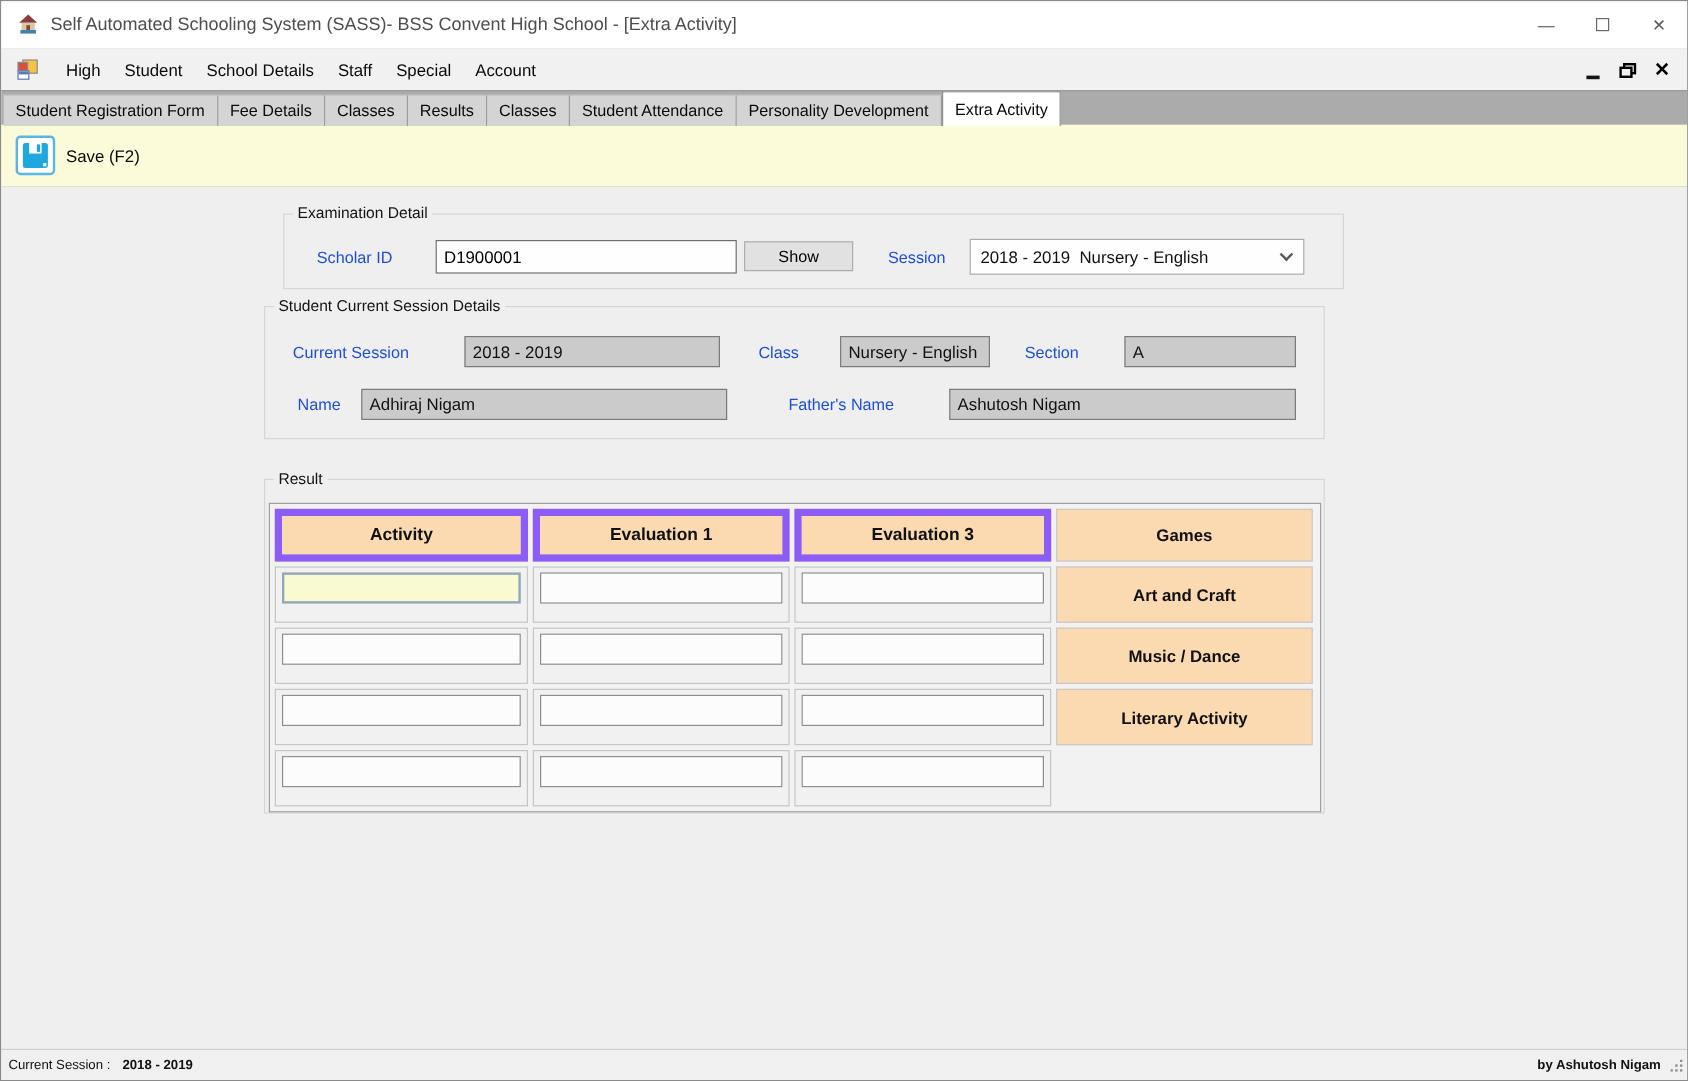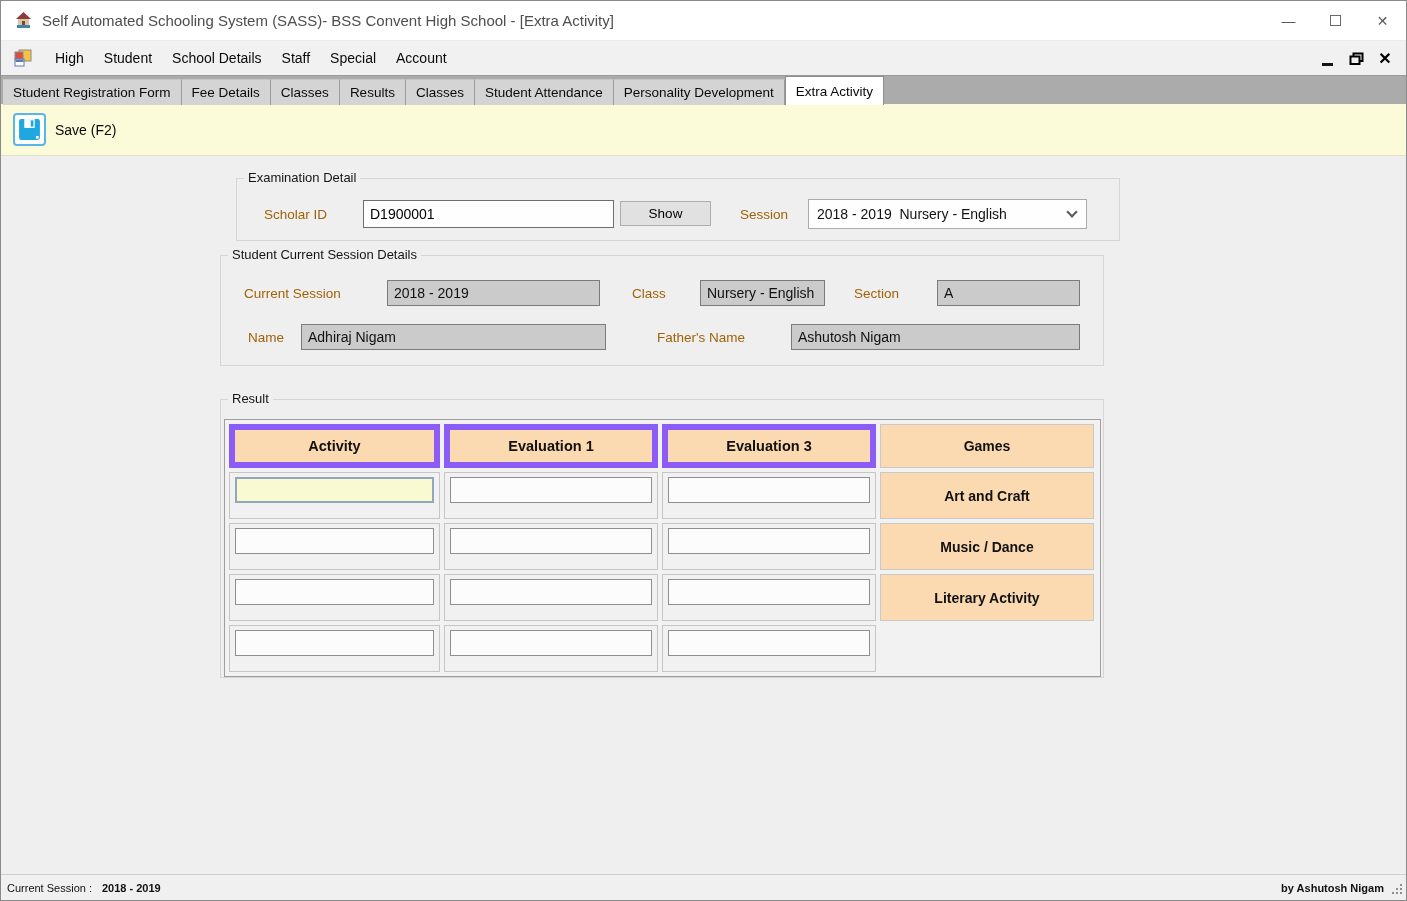--- a/index.html
+++ b/index.html
@@ -43,21 +43,21 @@
   .save-button { display:flex; align-items:center; gap:9px; cursor:default; }
   .floppy-frame { width:33px; height:33px; border:2px solid #58B7E8; border-radius:4px;
                   background:#FFFFFF; display:flex; align-items:center; justify-content:center; }
   .save-label { font-size:14px; color:#0A0A0A; }
 
   
   .content { position:relative; height:718px; background:#EFEFEF; }
   .groupbox { position:absolute; border:1px solid #D6D6D6; }
   .gb-label { position:absolute; top:-9px; left:7px; background:#EFEFEF; padding:0 4px;
               font-size:13px; color:#141414; white-space:nowrap; }
-  .field-label { position:absolute; font-size:13.5px; color:#a16207; white-space:nowrap; }
+  .field-label { position:absolute; font-size:13.5px; color:#1d4ed8; white-space:nowrap; }
   .textbox { position:absolute; border:1px solid #6E6E6E; background:#FEFEFE; font:inherit;
              font-size:14px; padding:0 6px; }
   .readonly { position:absolute; border:1px solid #7B7B7B; background:#CBCBCB; font-size:14px;
               display:flex; align-items:center; padding:0 6px; white-space:pre; }
   .btn { position:absolute; background:#E1E1E1; border:1px solid #ADADAD; font:inherit;
          font-size:13.5px; text-align:center; cursor:default; }
   .combo { position:absolute; background:#FEFEFE; border:1px solid #ABABAB; display:flex;
            align-items:center; justify-content:space-between; padding:0 10px 0 8px;
            font-size:14px; cursor:default; }
   .combo-text { white-space:pre; }

